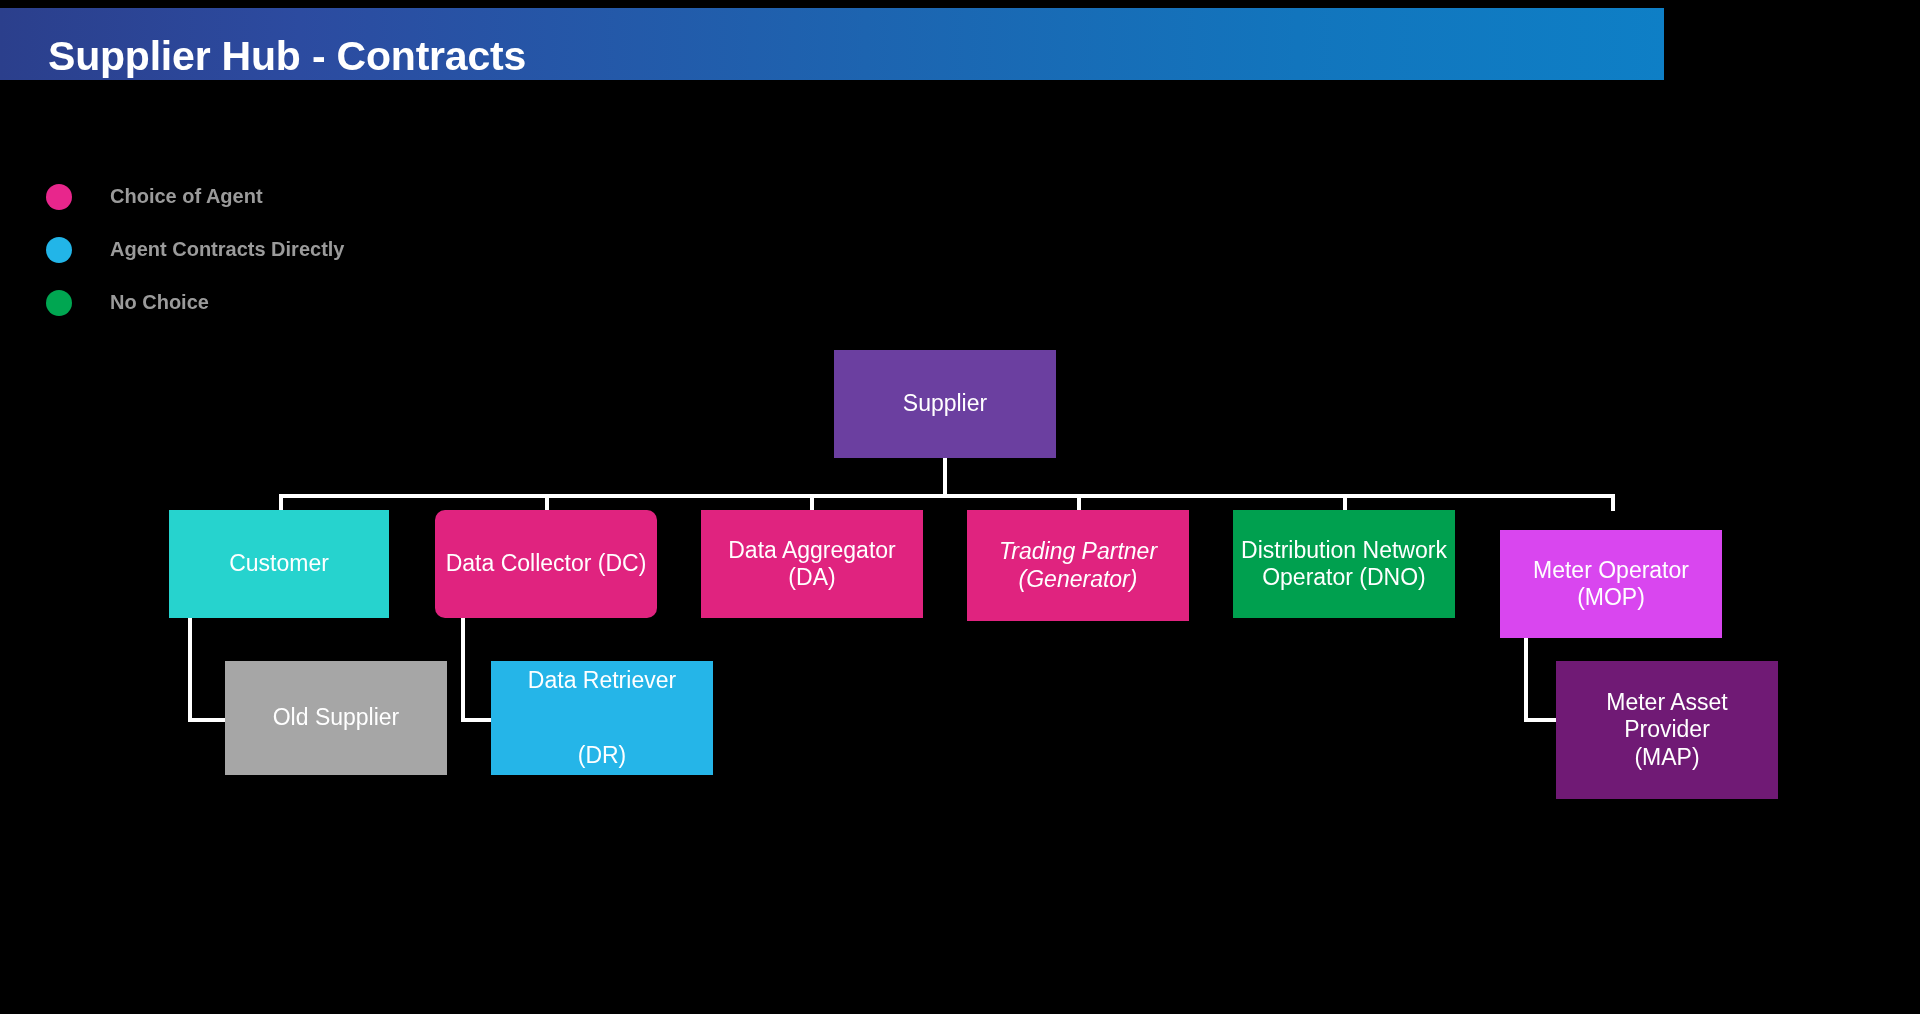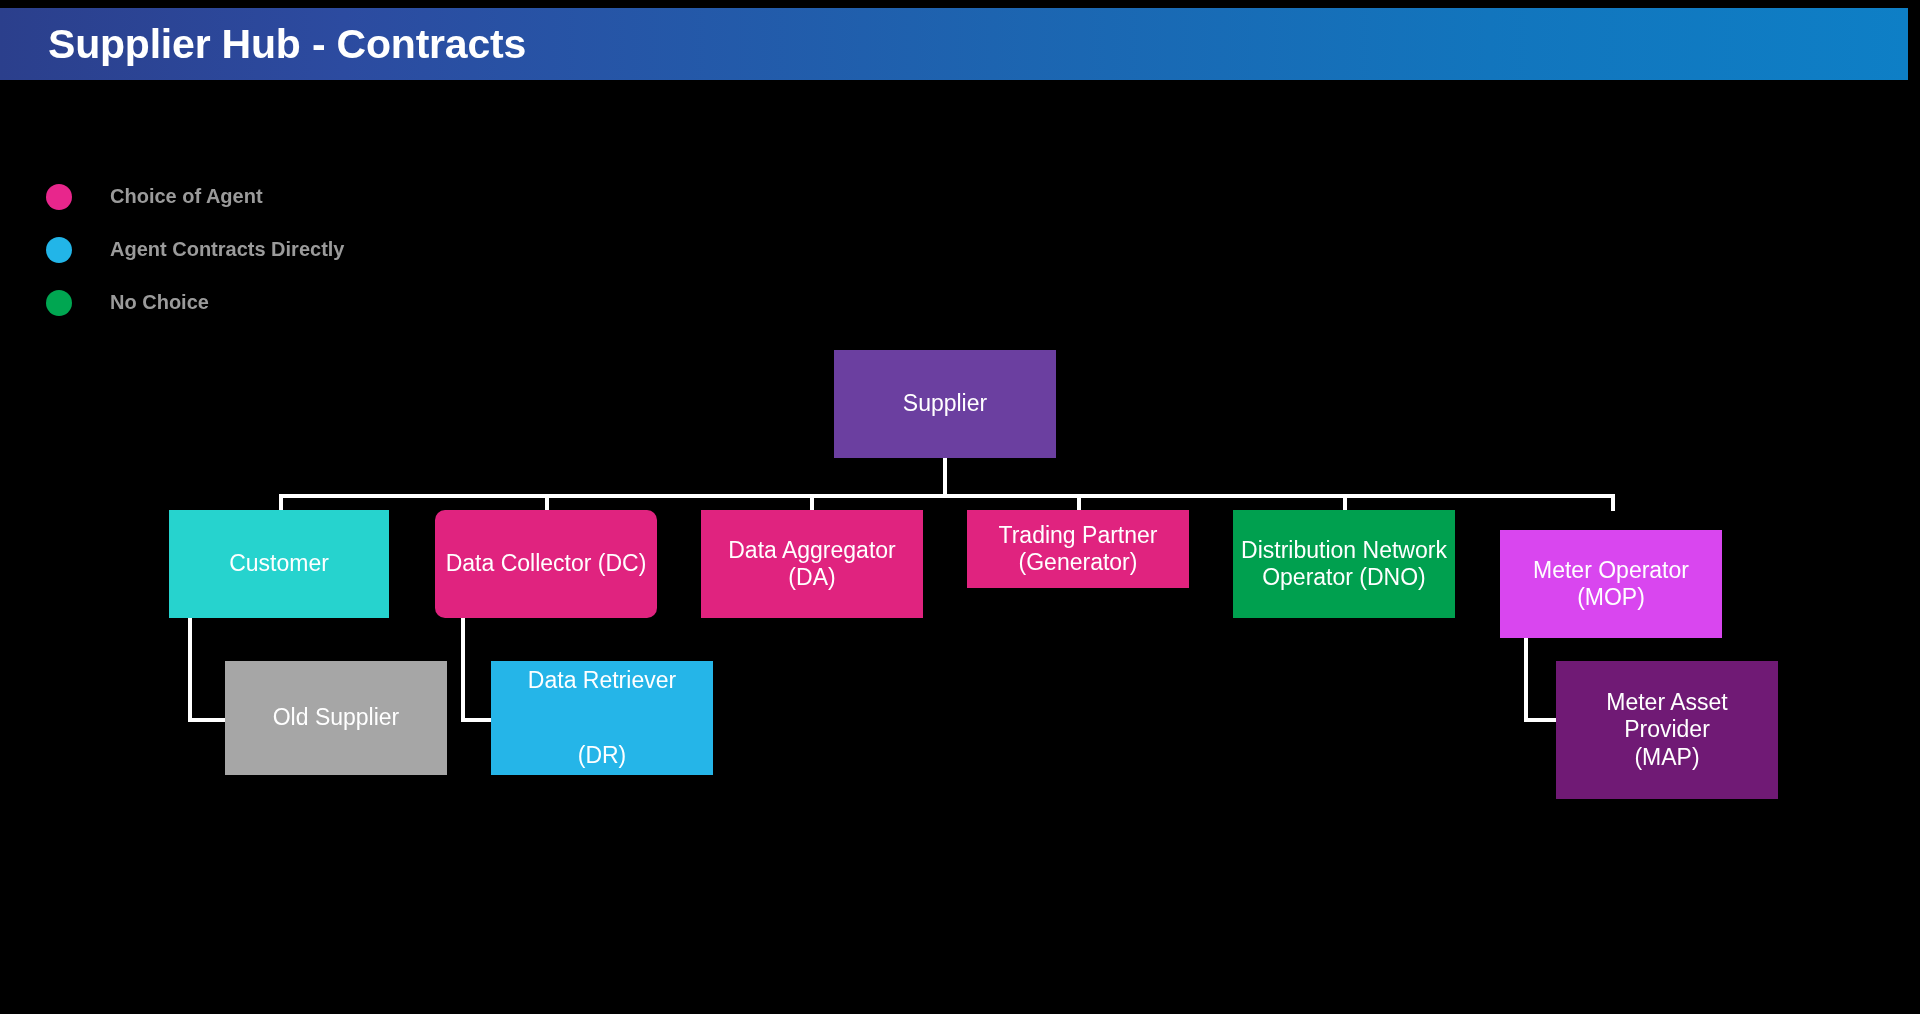--- a/index.html
+++ b/index.html
@@ -14,25 +14,25 @@
     overflow: hidden;
     font-family: "Liberation Sans", sans-serif;
     position: relative;
   }
 
   
   #title-bar {
     position: absolute;
     left: 0;
     top: 8px;
-    width: 1908px;
+    width: 1664px;
     height: 72px;
     background: linear-gradient(90deg, #2b3f8c 0%, #2c4ba0 18%, #1d64b0 52%, #1275bd 78%, #0e7fc6 100%);
     display: flex;
-    align-items: center;
+    align-items: flex-end;
   }
   #title-text {
     color: #ffffff;
     font-size: 41px;
     font-weight: bold;
     letter-spacing: -0.2px;
     margin-left: 48px;
     font-family: "Liberation Sans", sans-serif;
   }
 
@@ -140,21 +140,21 @@
   </div>
 
   <div class="node" style="left:435px; top:510px; width:222px; height:108px; background:#E0237F;border-radius:10px;">
     <span>Data Collector (DC)</span>
   </div>
 
   <div class="node" style="left:701px; top:510px; width:222px; height:108px; background:#E0237F;">
     <span>Data Aggregator (DA)</span>
   </div>
 
-  <div class="node" style="left:967px; top:510px; width:222px; height:78px; background:#E0237F;">
+  <div class="node" style="left:967px; top:510px; width:222px; height:111px; background:#E0237F;font-style:italic;">
     <span>Trading Partner<br>(Generator)</span>
   </div>
 
   <div class="node" style="left:1233px; top:510px; width:222px; height:108px; background:#00A04F;">
     <span>Distribution Network<br>Operator (DNO)</span>
   </div>
 
   <div class="node" style="left:1500px; top:510px; width:222px; height:108px; background:#d946ef;margin-top:20px;">
     <span>Meter Operator<br>(MOP)</span>
   </div>

